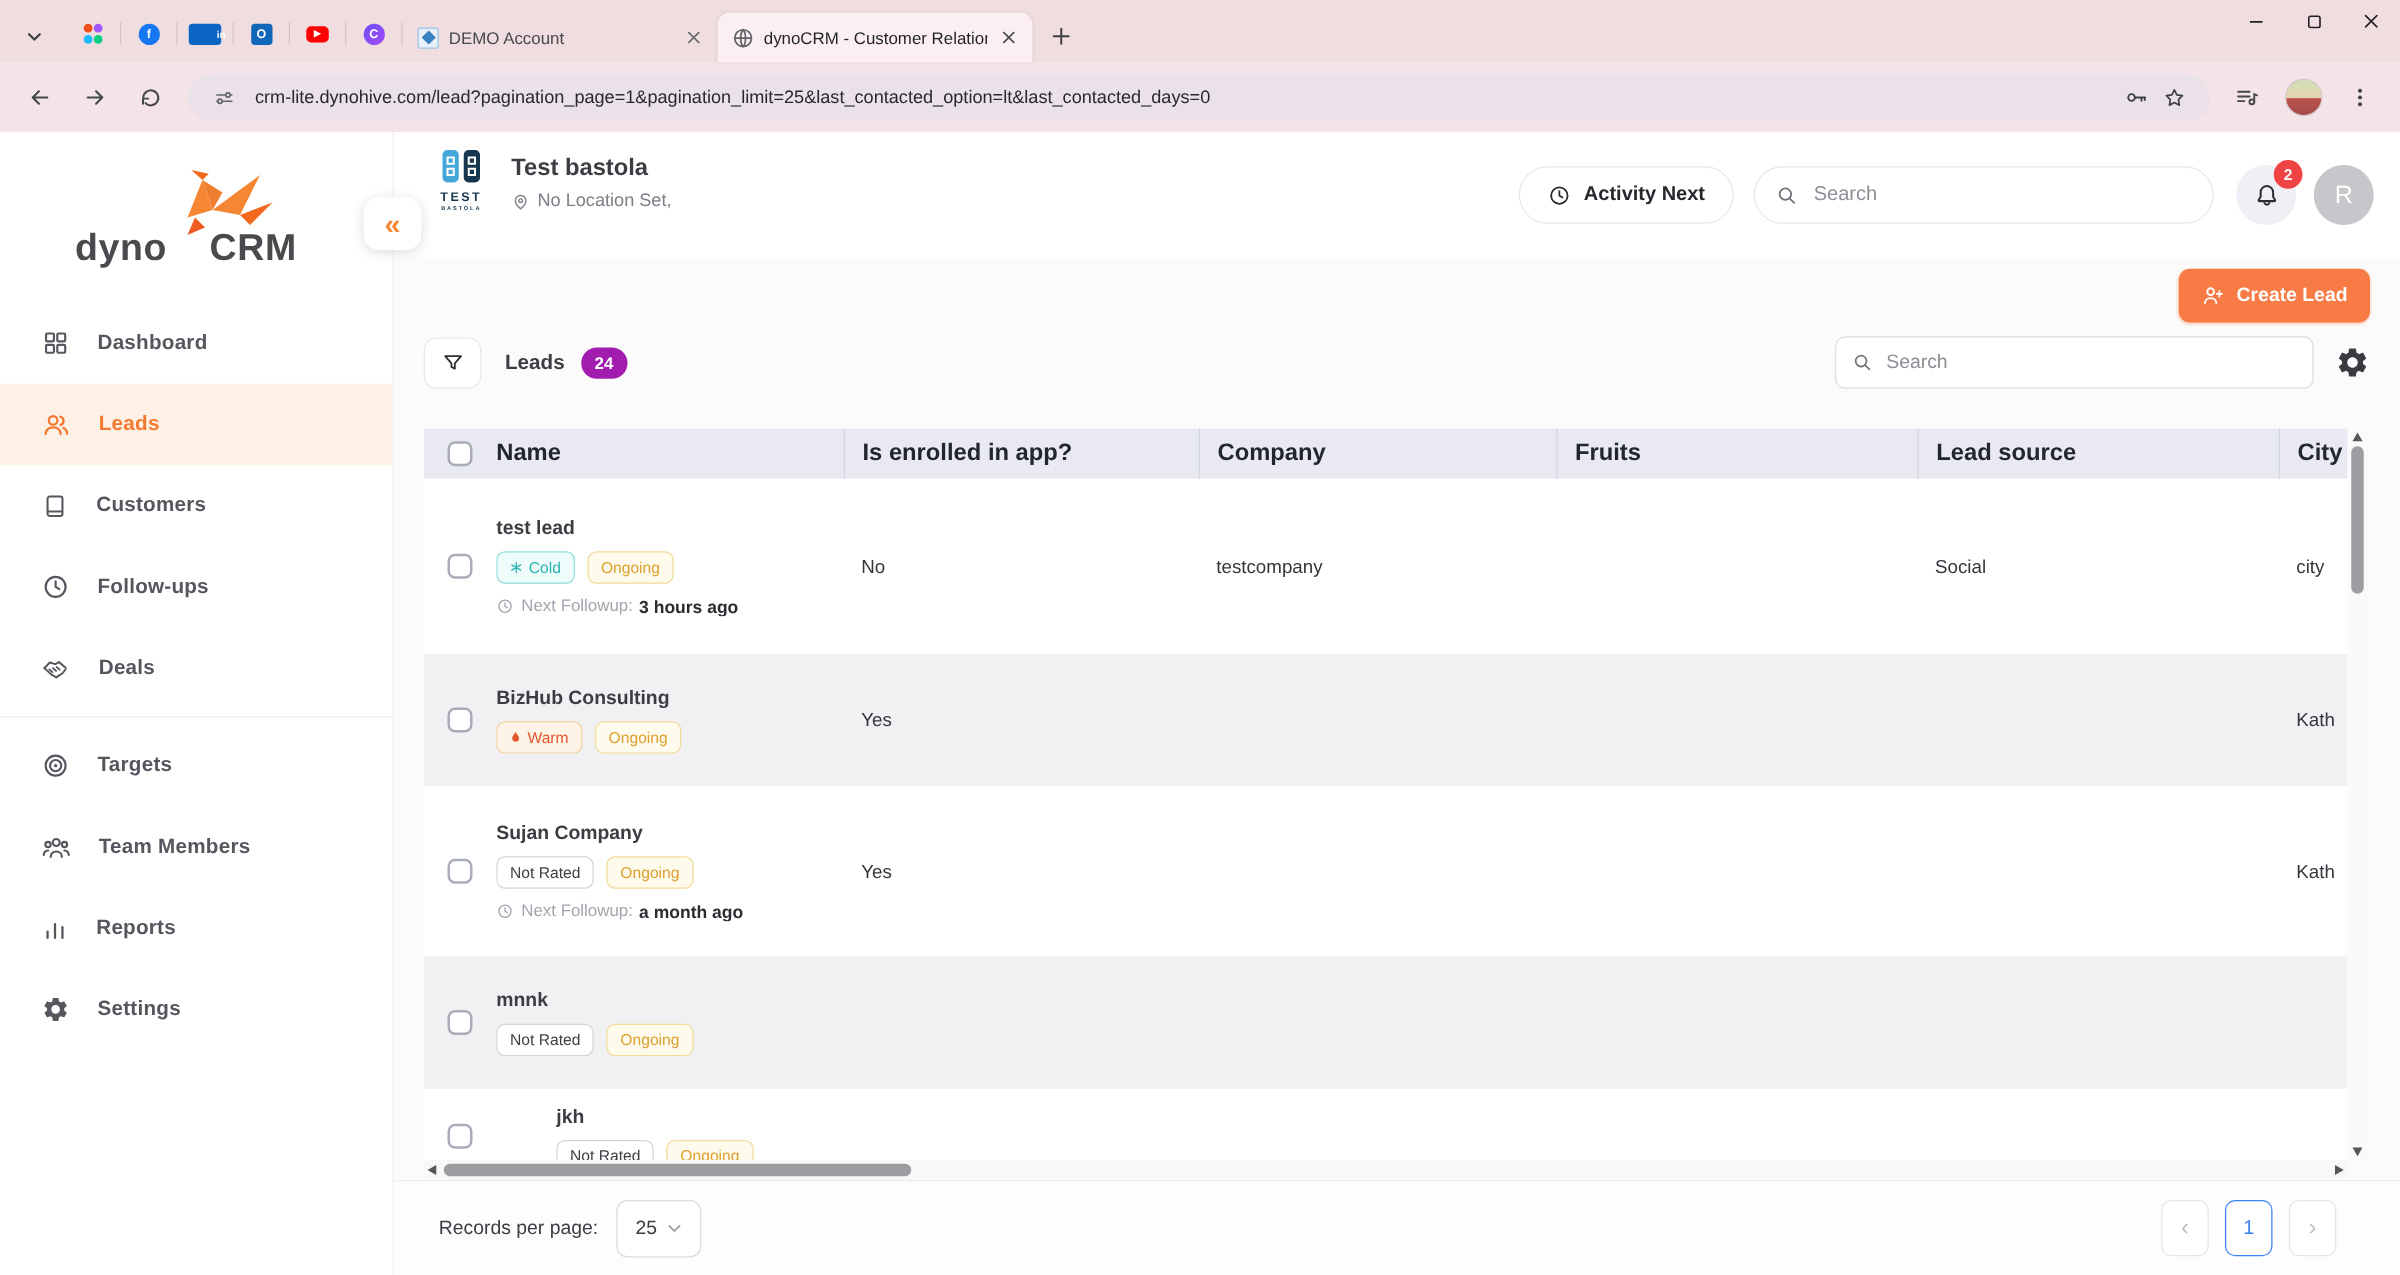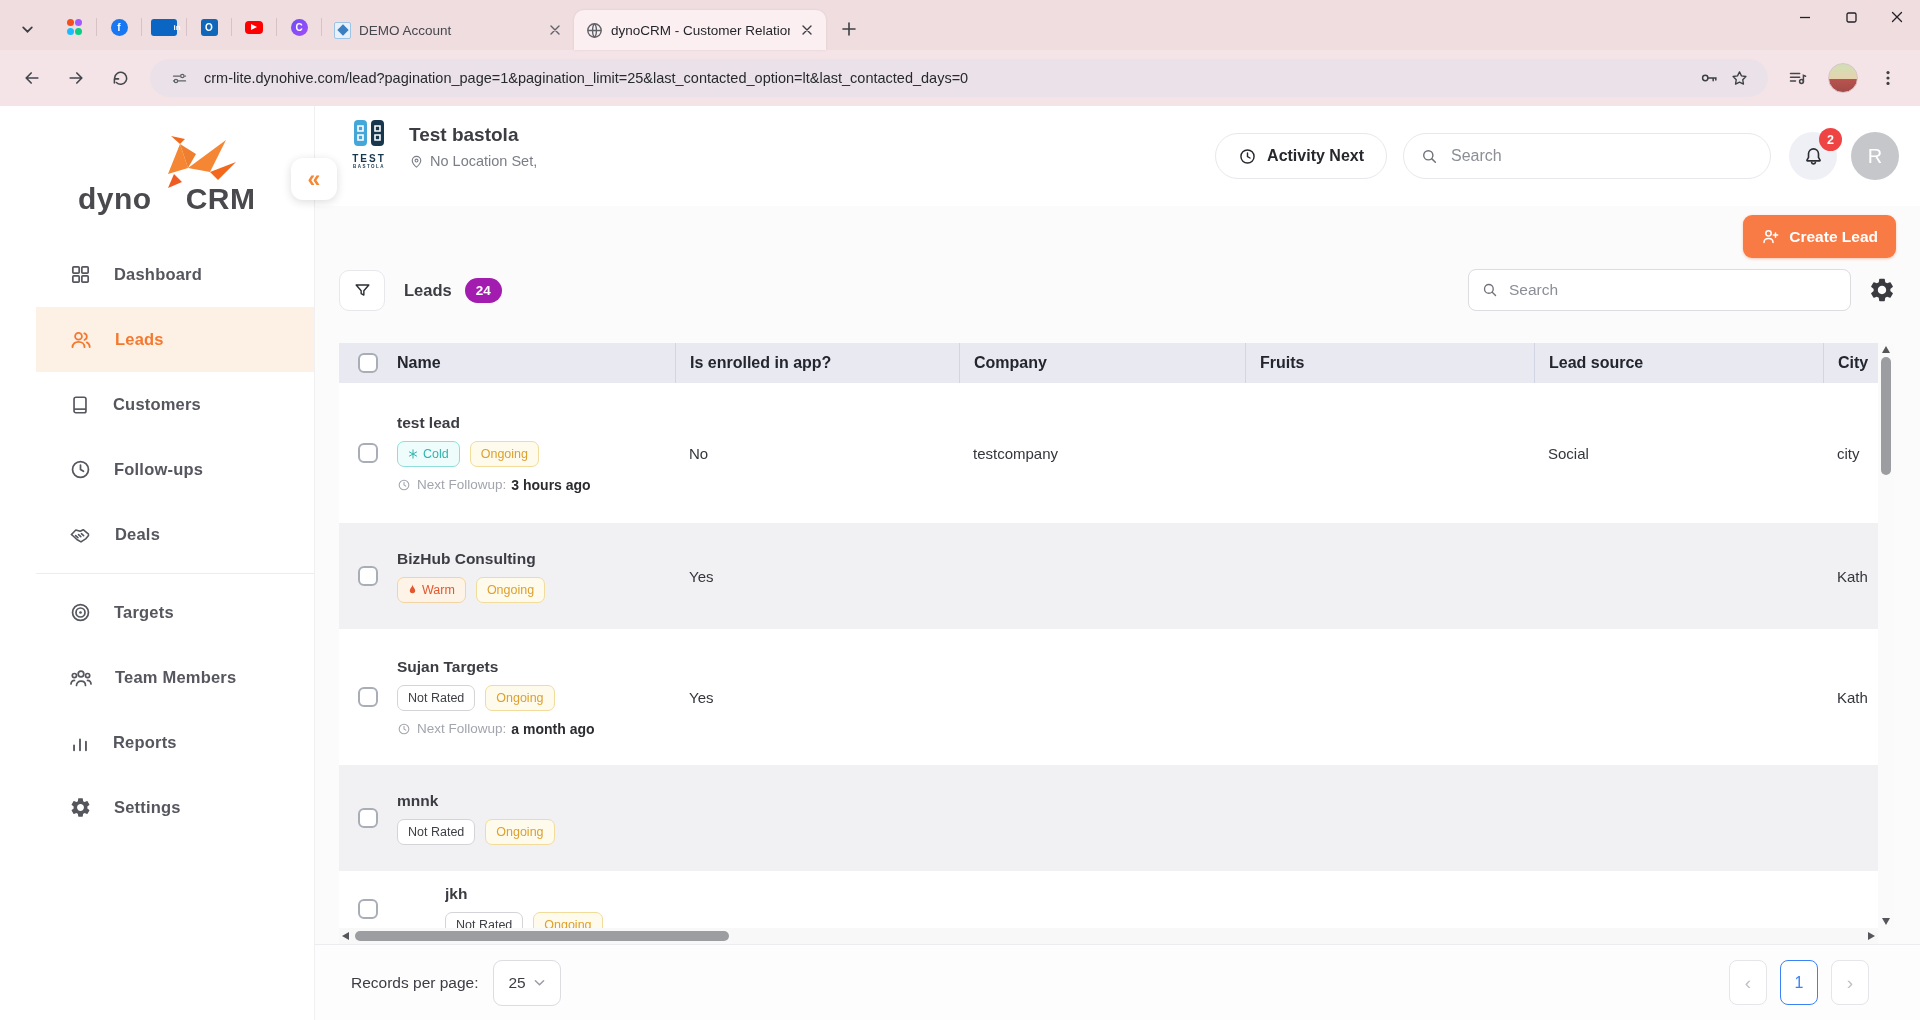--- a/index.html
+++ b/index.html
@@ -35,21 +35,21 @@
   .navrow { height:56px; background:#f5e4e7; display:flex; align-items:center; padding:0 10px; }
   .navbtn { width:38px; height:38px; border-radius:50%; display:flex; align-items:center; justify-content:center; margin:0 3px; }
   .omnibox { flex:1; height:38px; margin:0 8px; background:#eae2e8; border-radius:19px; display:flex; align-items:center; padding:0 14px; }
   .omnibox input { flex:1; border:none; outline:none; background:transparent; font-size:14.5px; color:#27292d; font-family:inherit; margin-left:10px; }
   .omni-ic { width:30px; height:30px; display:flex; align-items:center; justify-content:center; }
   .chromeright { display:flex; align-items:center; }
   .avatar-chrome { width:30px; height:30px; border-radius:50%; margin:0 8px; background:linear-gradient(180deg,#cfe0b6 0%,#e6d3ae 52%,#b9544e 53%,#a24a48 100%); border:1px solid #d8c5c8; }
 
   
   .app { position:absolute; top:106px; left:0; width:1920px; height:914px; display:flex; background:#fbfbfb; }
-  .sidebar { position:relative; width:315px; height:914px; background:#fff; border-right:1px solid #f0f0f2; flex:0 0 auto;padding-left:36px; }
+  .sidebar { position:relative; width:315px; height:914px; background:#fff; border-right:1px solid #f0f0f2; flex:0 0 auto; }
   .logo { position:relative; width:230px; margin:28px auto 0; height:92px; }
   .logo .dino { position:absolute; left:78px; top:-2px; }
   .logo .word { position:absolute; left:18px; top:48px; display:flex; align-items:baseline; font-weight:bold; font-size:30px; color:#4a4a4e; letter-spacing:.5px; }
   .logo .word .gap { width:34px; }
   .collapse { position:fixed; left:291px; top:158px; width:46px; height:42px; background:#fff; border-radius:12px; box-shadow:0 2px 10px rgba(0,0,0,.14); display:flex; align-items:center; justify-content:center; color:#f58634; font-size:23px; font-weight:bold; z-index:30; }
   .nav { margin-top:16px; }
   .navitem { height:65px; display:flex; align-items:center; padding-left:33px; color:#55565e; cursor:pointer; }
   .navitem .lbl { margin-left:22px; font-size:16.5px; font-weight:600; letter-spacing:.2px; }
   .navitem.active { background:#fdf0e4; color:#f5782f; }
   .navdiv { height:1px; background:#ededf0; margin:6px 0; }
@@ -82,21 +82,21 @@
   .filterbtn { width:46px; height:41px; background:#fff; border:1px solid #e8e8ec; border-radius:10px; display:flex; align-items:center; justify-content:center; cursor:pointer; }
   .ltitle { margin-left:19px; font-size:16.5px; font-weight:bold; color:#3c3d43; }
   .lcount { margin-left:13px; background:#a21caf; color:#fff; font-size:13.5px; font-weight:bold; border-radius:13px; padding:5px 11px; }
   .tsearch { position:absolute; right:45px; width:383px; height:42px; background:#fff; border:1px solid #dcdce1; border-radius:8px; display:flex; align-items:center; padding:0 12px; }
   .tsearch input { border:none; outline:none; flex:1; margin-left:10px; font-size:15.5px; color:#3c3d43; font-family:inherit; }
   .tgear { position:absolute; right:0; width:28px; height:28px; color:#3a3b40; cursor:pointer; }
 
   
   .table { position:absolute; left:24px; top:237px; width:1539px; background:#fff; }
   .trow { display:grid; grid-template-columns:58px 292px 284px 286px 289px 289px 1fr; align-items:center; }
-  .thead { height:40px; background:#e9e9f2; font-size:16px; font-weight:bold; color:#23262e; }
+  .thead { height:40px; background:#e9e9f2; font-size:19px; font-weight:bold; color:#23262e; }
   .thead .hc { padding-left:0; height:40px; display:flex; align-items:center; overflow:hidden; white-space:nowrap; }
   .thead .hc.sep { border-left:1px solid #d4d5e2; padding-left:14px; margin-left:-14px; }
   .cbwrap { display:flex; justify-content:center; }
   .cb { width:20px; height:20px; border:2px solid #a9adb7; border-radius:6px; background:#fff; cursor:pointer; }
   .datarow { overflow:hidden; }
   .datarow.shade { background:#f1f1f3; }
   .namecell { display:flex; flex-direction:column; justify-content:center; overflow:hidden; }
   .lname { font-size:15.5px; font-weight:600; color:#3c3d43; margin-bottom:9px; }
   .badges { display:flex; align-items:center; }
   .badge { display:inline-flex; align-items:center; font-size:12.5px; border-radius:7px; padding:5px 10px; margin-right:10px; border:1px solid; white-space:nowrap; }
@@ -520,21 +520,21 @@
         <div class="cell"></div>
         <div class="cell"></div>
         <div class="cell">Kath</div>
       </div>
 
       <div class="trow datarow" style="height:136px">
         <div class="cbwrap">
             <div class="cb"></div>
           </div>
         <div class="namecell">
-          <div class="lname">Sujan Targets</div>
+          <div class="lname">Sujan Company</div>
           <div class="badges">
             <span class="badge neutral">
                 <span>Not Rated</span>
               </span>
             <span class="badge ongoing">
                 <span>Ongoing</span>
               </span>
           </div>
           <div class="followup">
             <svg width="14" height="14" viewBox="0 0 24 24" fill="none" stroke="#a2a5ad" stroke-width="1.8" stroke-linecap="round">

